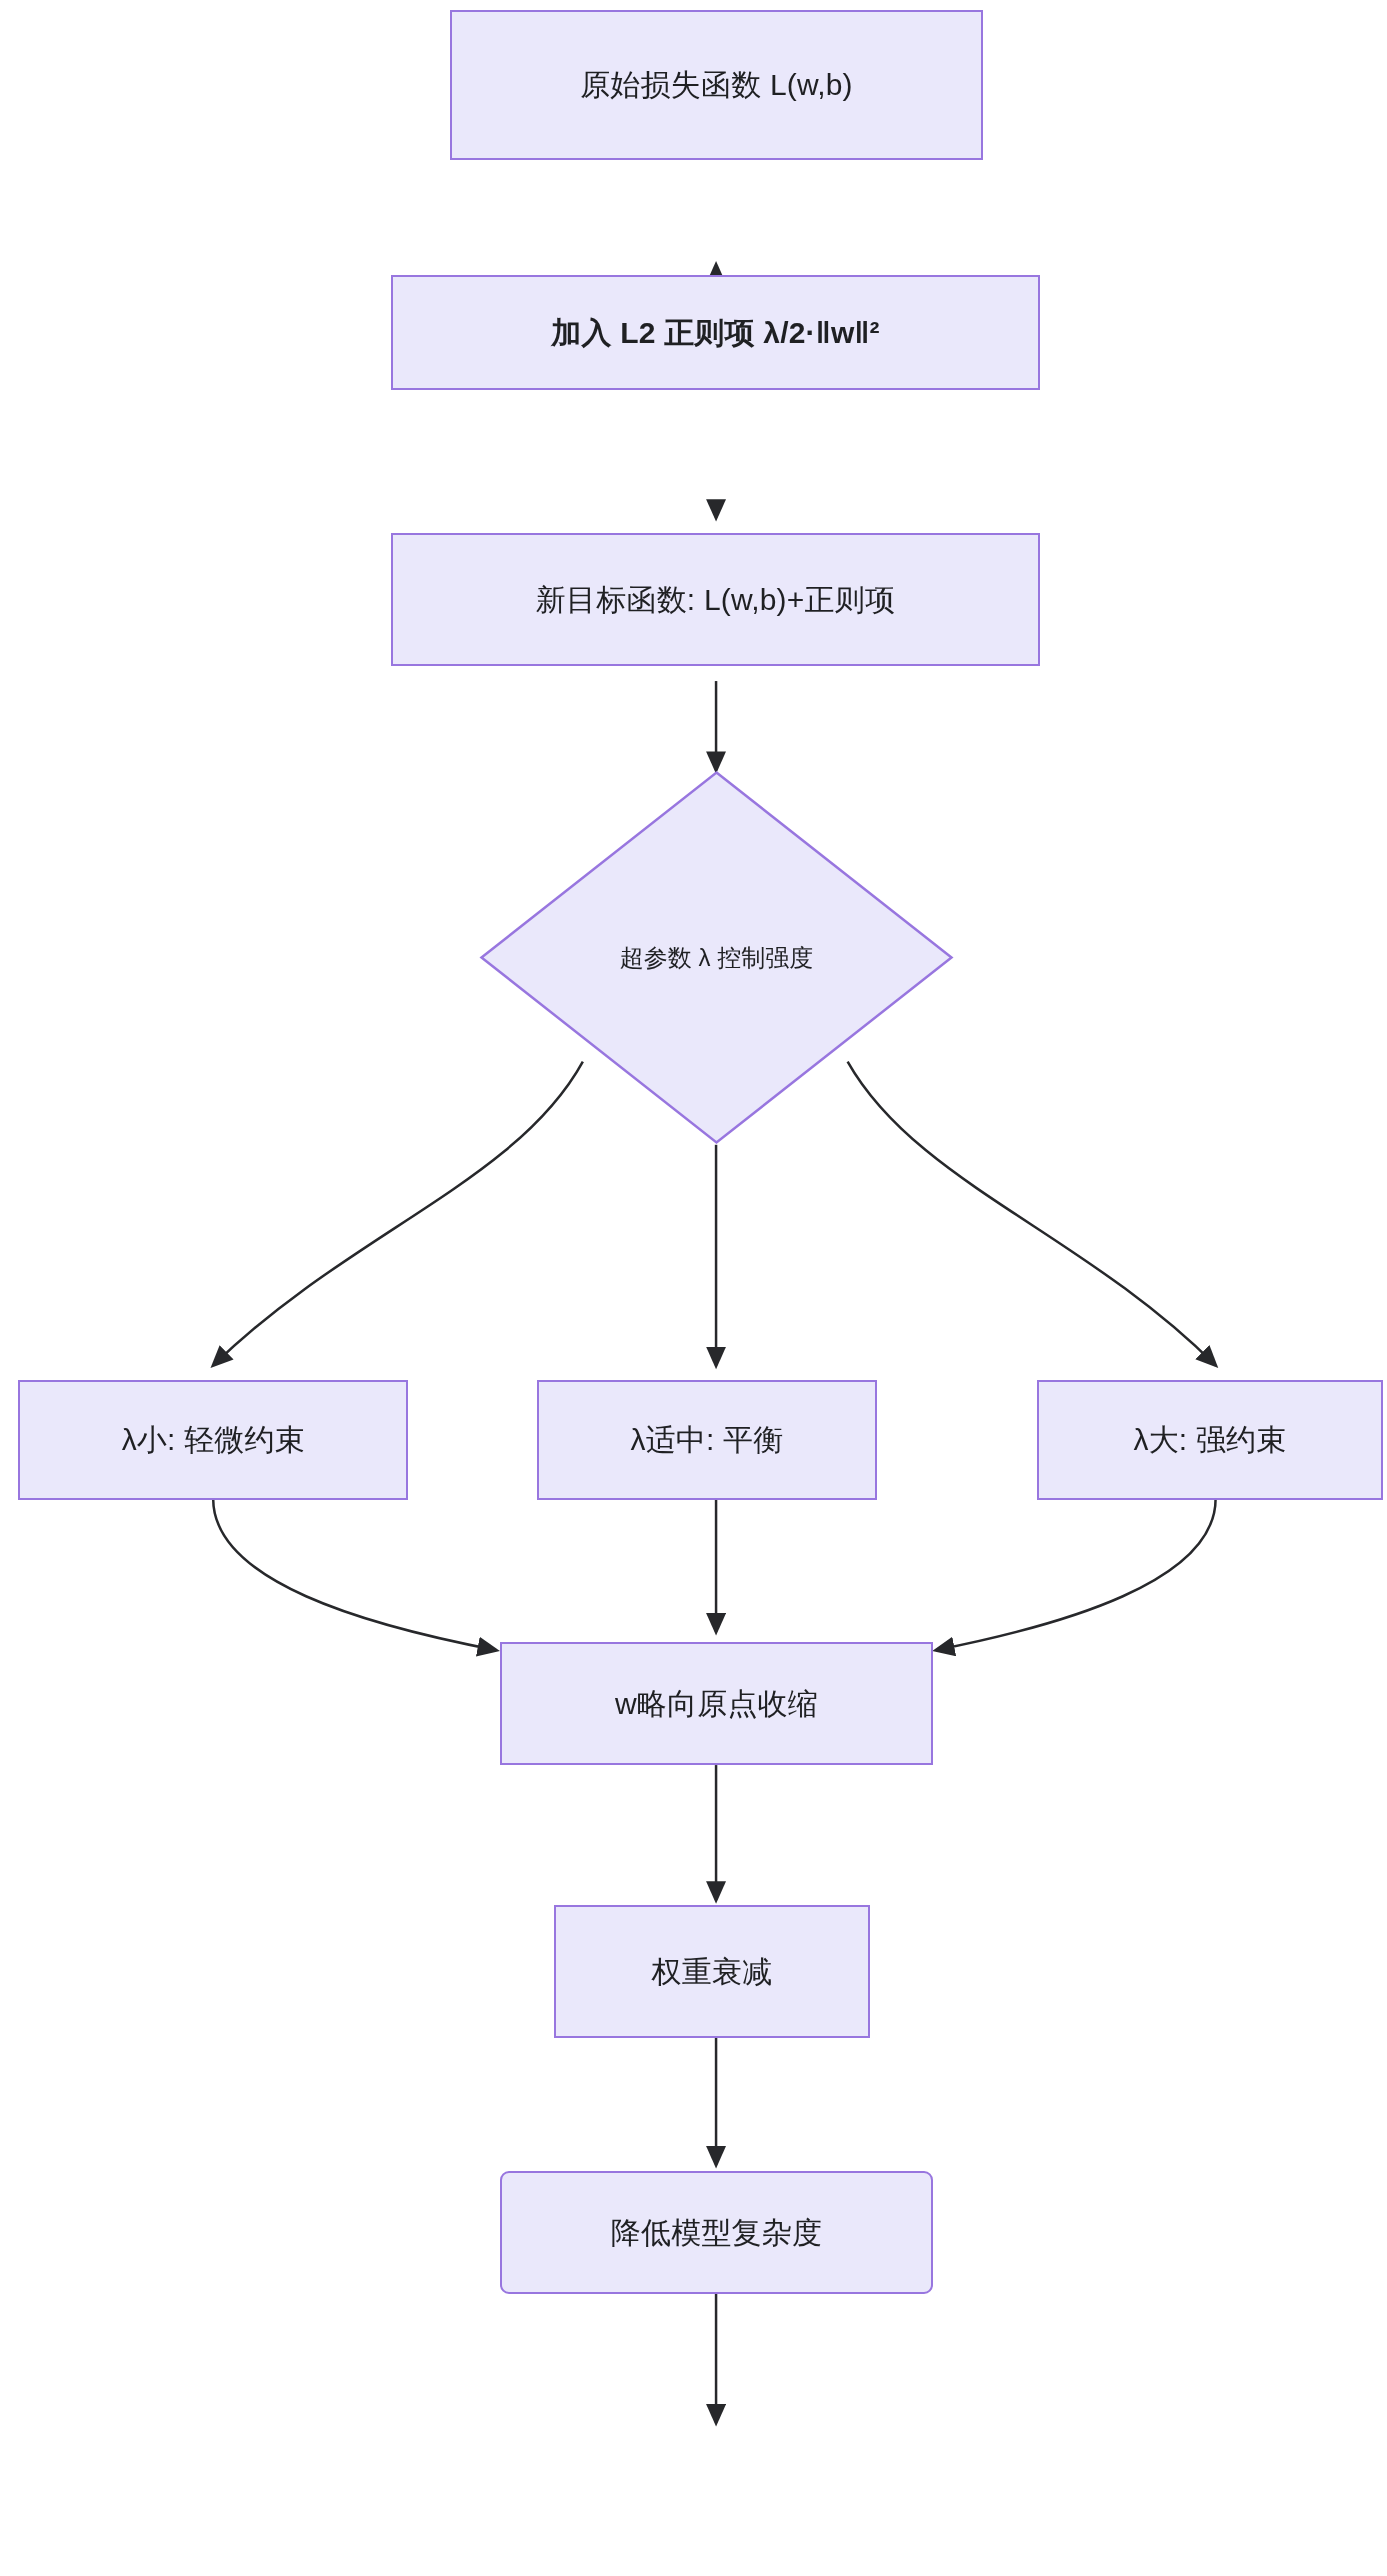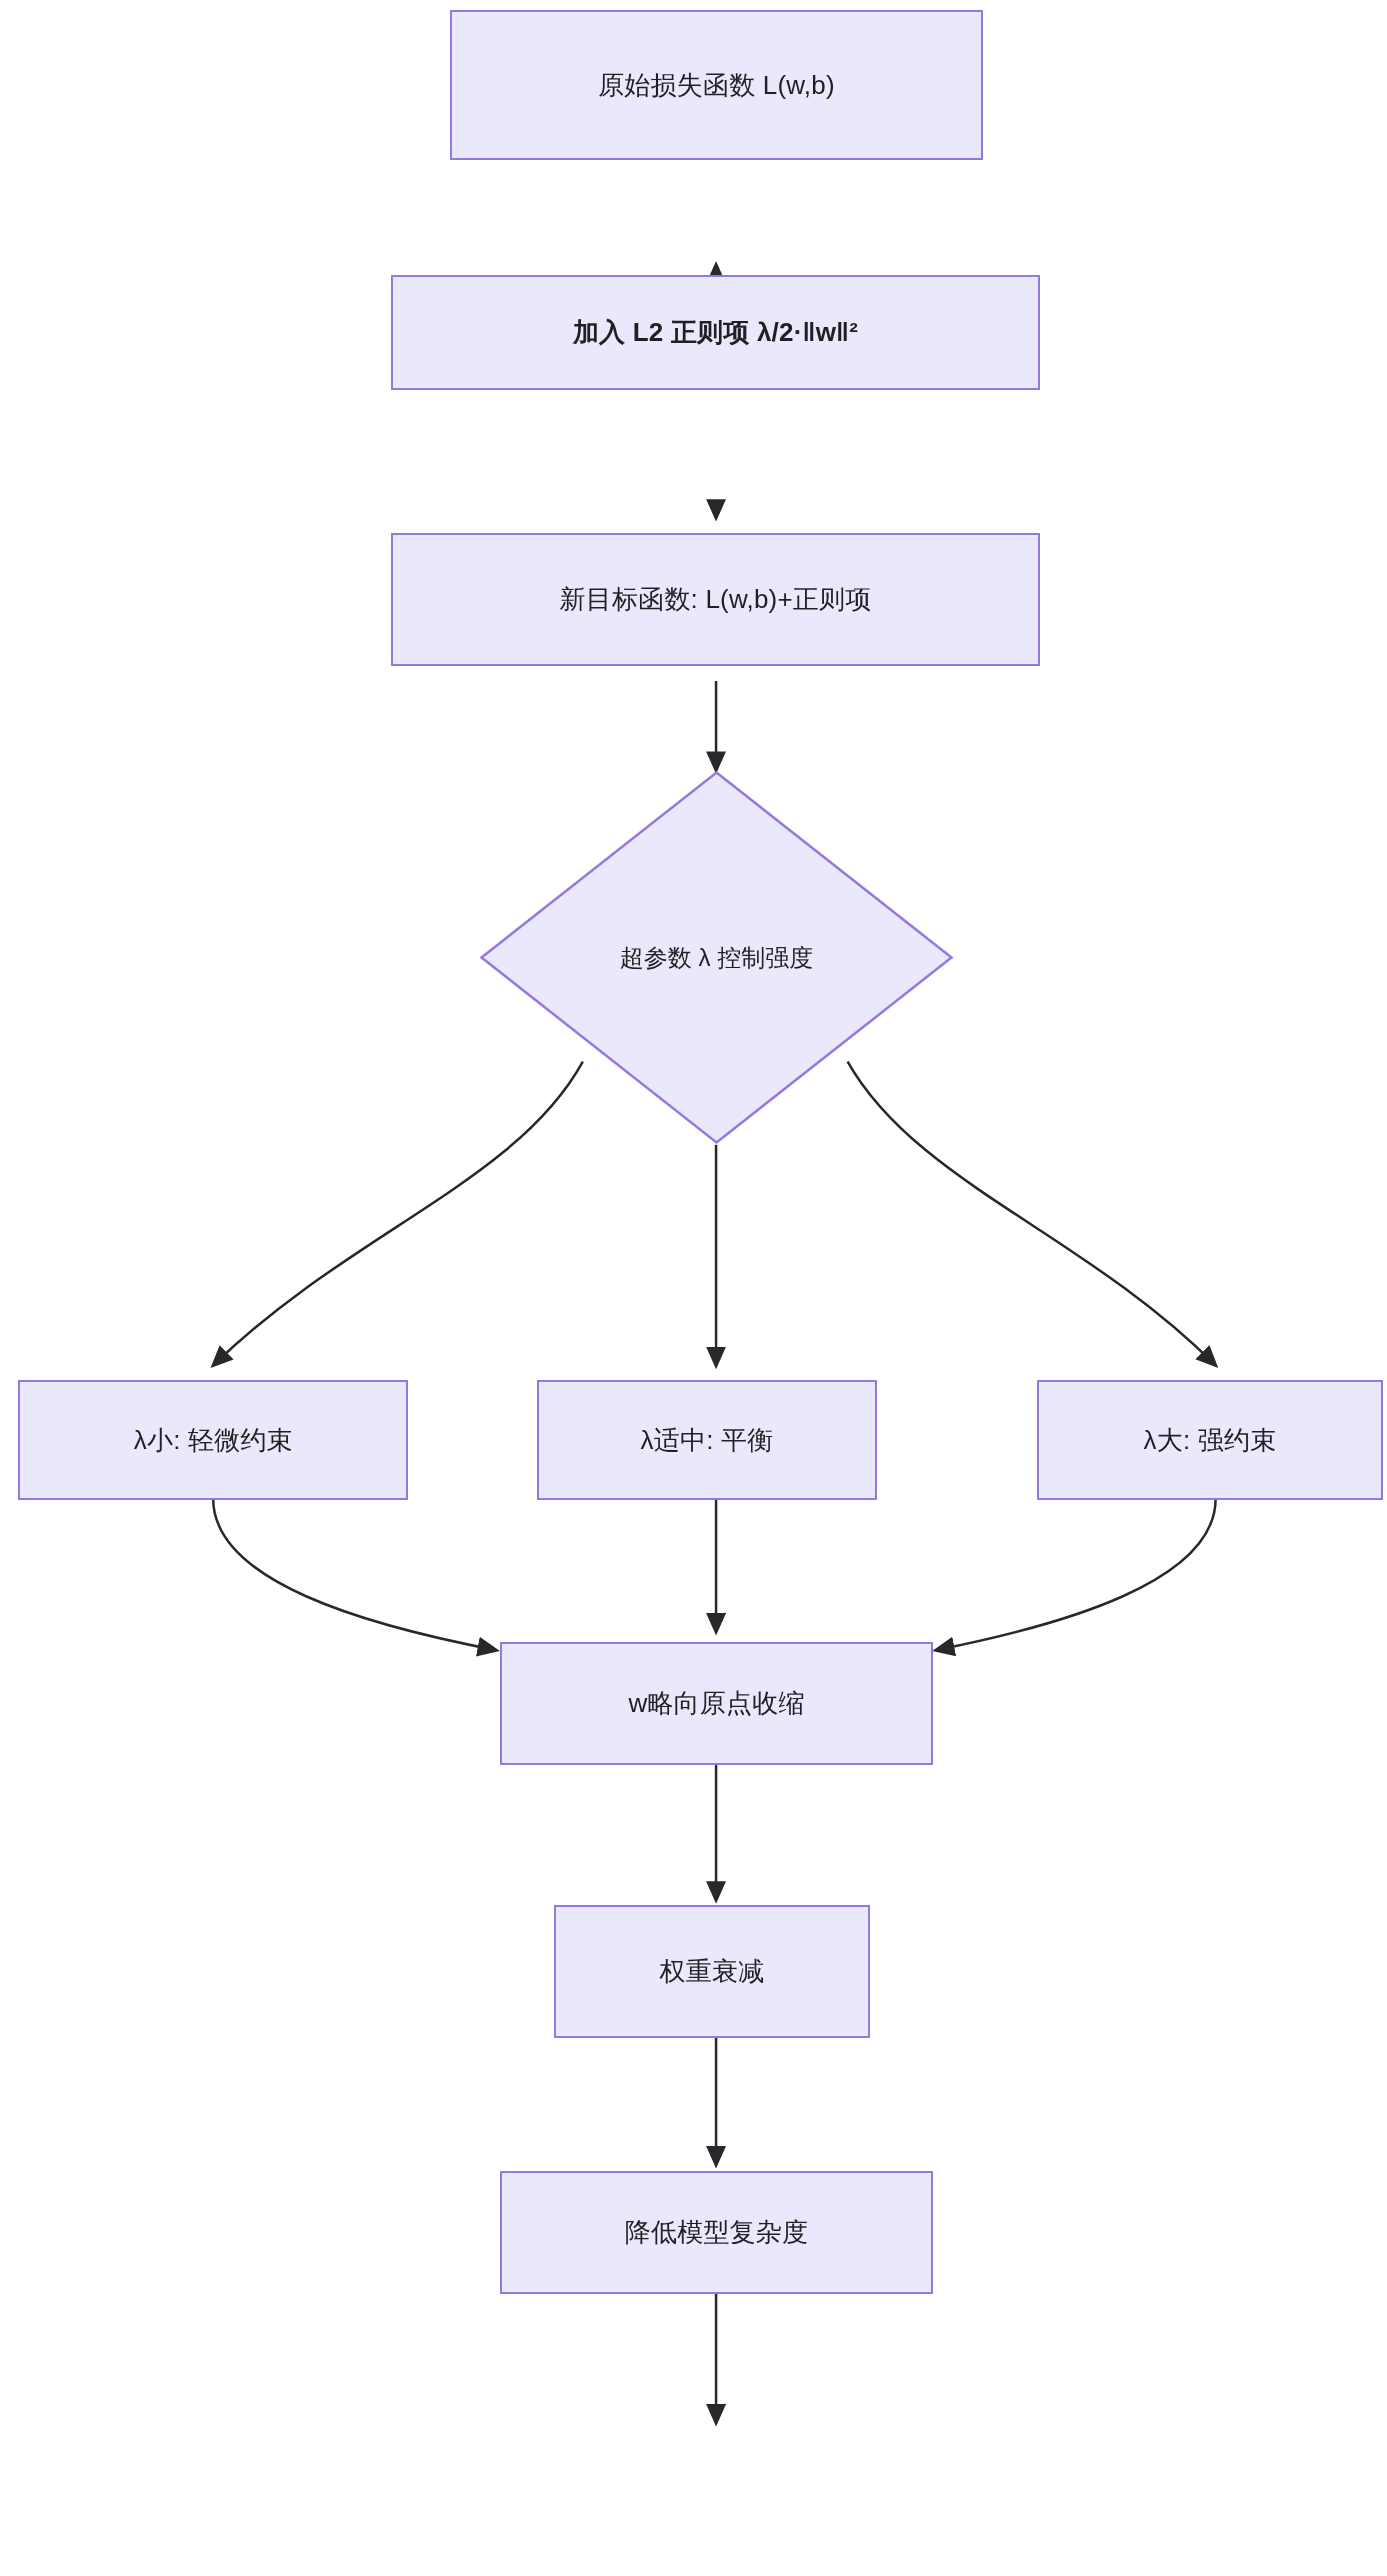--- a/index.html
+++ b/index.html
@@ -26,21 +26,21 @@
     pointer-events: none;
   }
   .node {
     position: absolute;
     box-sizing: border-box;
     display: flex;
     align-items: center;
     justify-content: center;
     text-align: center;
     color: #1f2023;
-    font-size: 26px;
+    font-size: 30px;
     line-height: 1.25;
     letter-spacing: 0.2px;
     white-space: nowrap;
   }
   .box {
     background: #EAE8FB;
     border: 2.5px solid #9876DF;
   }
   .diamond-wrap {
     position: absolute;
@@ -124,19 +124,19 @@
   </div>
 
   <div class="node box" style="left:500px; top:1642px; width:433px; height:123px;">
     <span>w略向原点收缩</span>
   </div>
 
   <div class="node box" style="left:554px; top:1905px; width:316px; height:133px;">
     <span>权重衰减</span>
   </div>
 
-  <div class="node box" style="left:500px; top:2171px; width:433px; height:123px;">
+  <div class="node box" style="left:500px; top:2171px; width:433px; height:123px;border-radius:9px;">
     <span>降低模型复杂度</span>
   </div>
 
 
 </div>
 
 
 </body></html>

